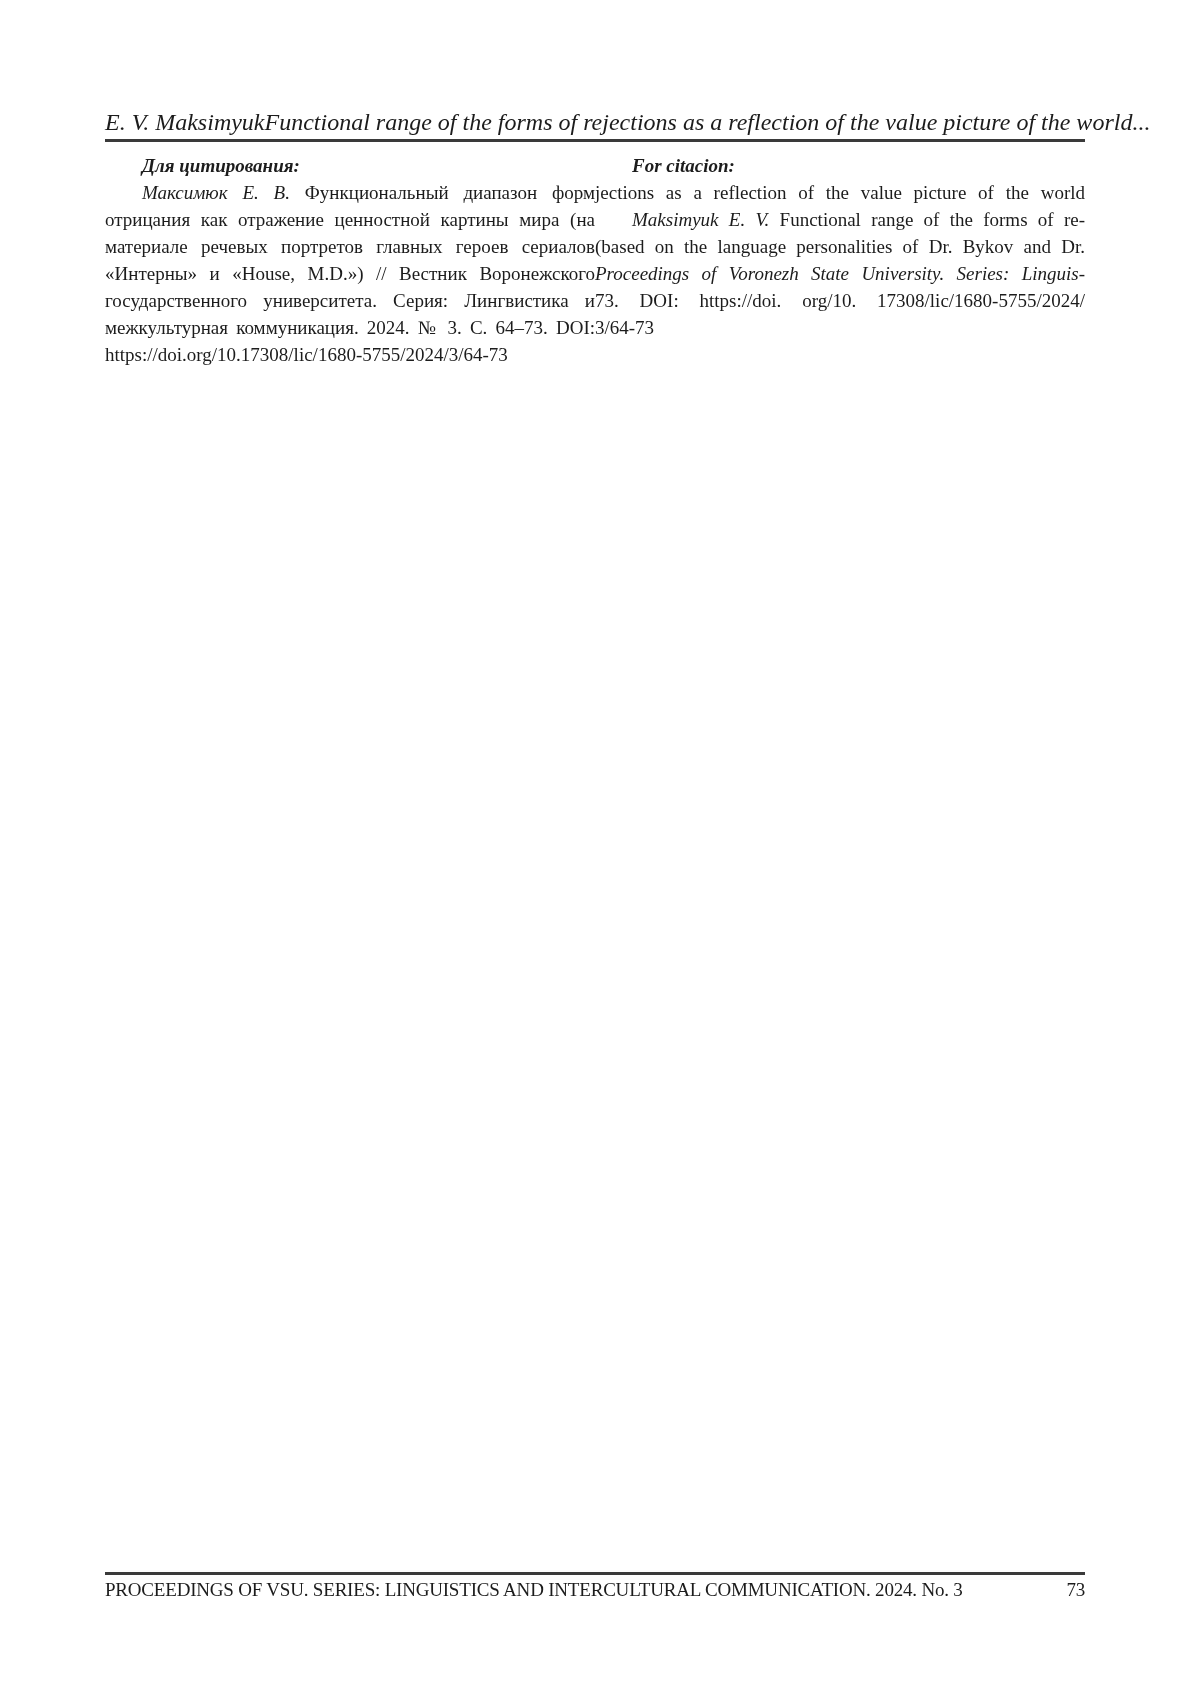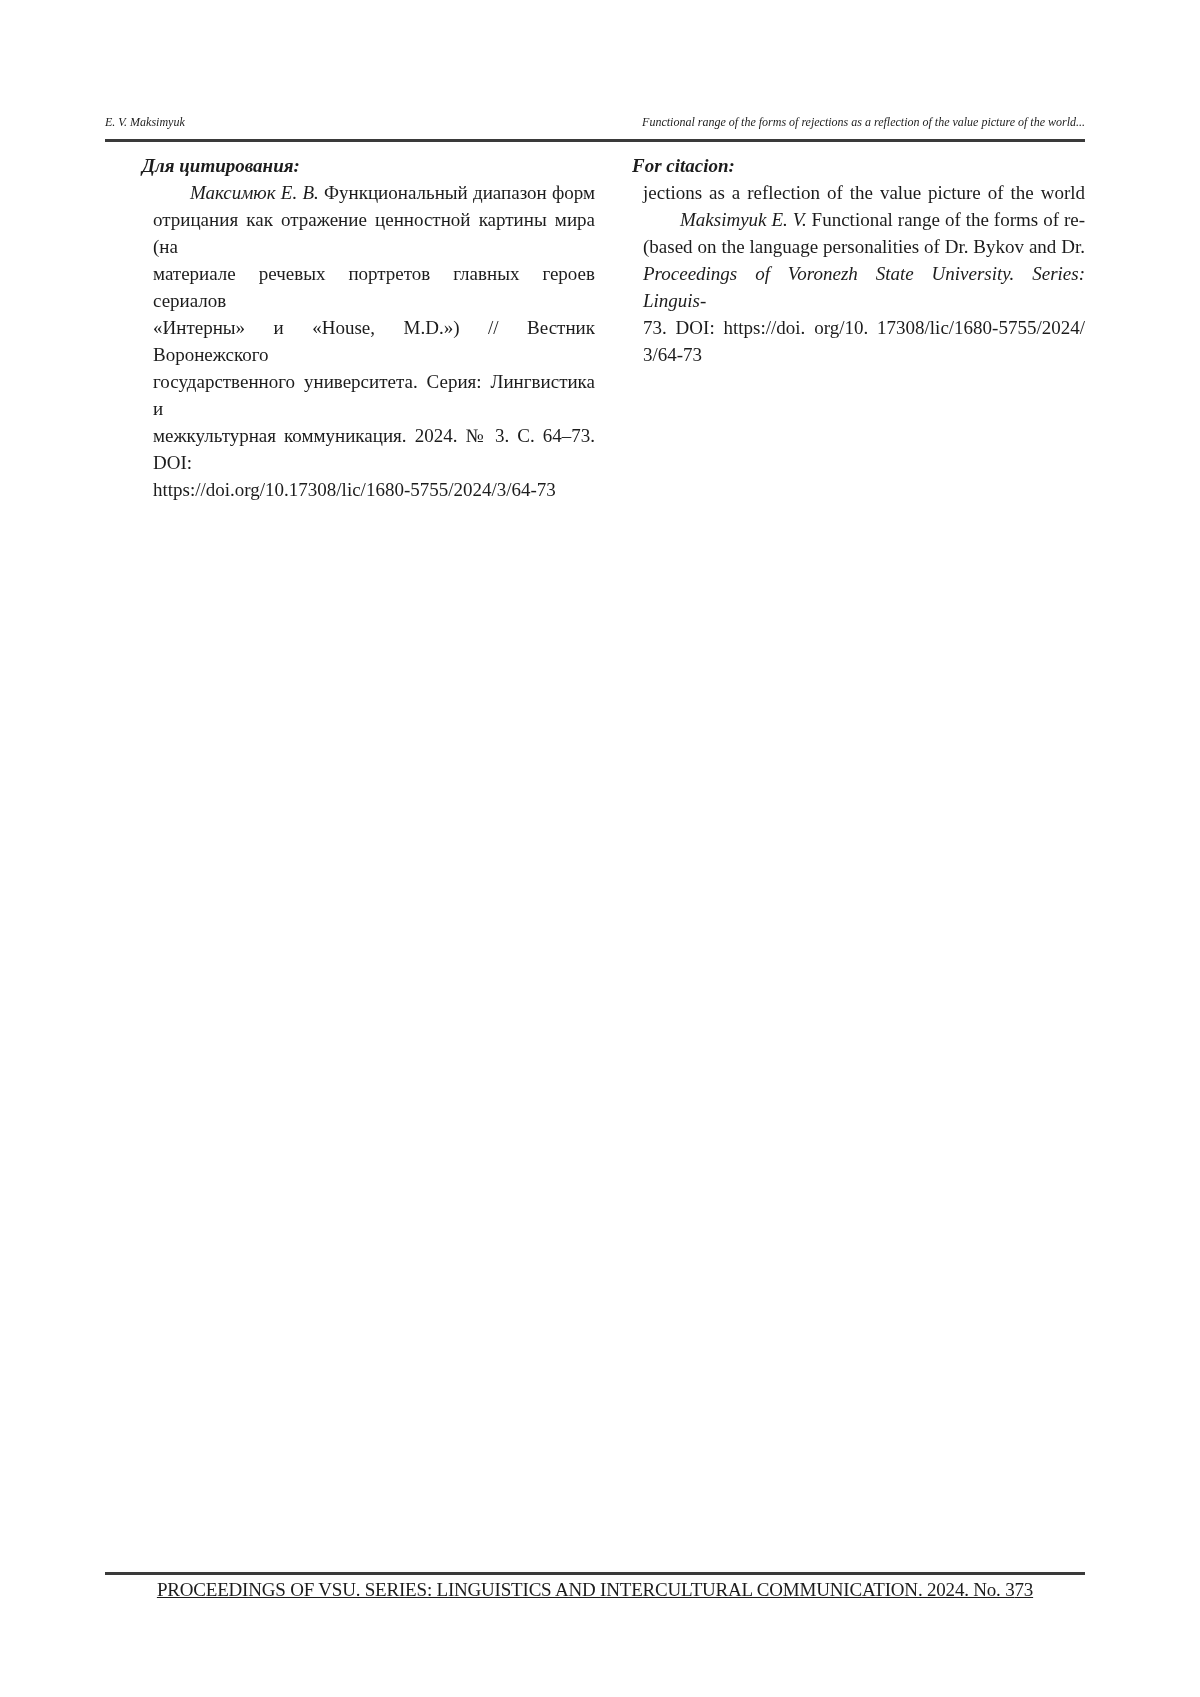--- a/index.html
+++ b/index.html
@@ -19,21 +19,21 @@
   
   .page-header {
     position: absolute;
     left: 105px;
     right: 115px;
     top: 110px;
     display: flex;
     justify-content: space-between;
     align-items: baseline;
     font-style: italic;
-    font-size: 12px;
+    font-size: 24px;
     line-height: 24px;
     white-space: nowrap;
   }
   .rule {
     position: absolute;
     left: 105px;
     right: 115px;
     height: 3px;
     background: #3a3a3a;
   }
@@ -54,43 +54,41 @@
   .cit-heading {
     font-weight: bold;
     font-style: italic;
     text-indent: 37px;
     white-space: nowrap;
   }
   .cit-line {
     text-align: justify;
     -moz-text-align-last: justify;
     text-align-last: justify;
-    margin-left: 48px;
   }
   .cit-line.indent { text-indent: 37px; }
   .cit-line.no-just {
     -moz-text-align-last: left;
     text-align-last: left;
     text-align: left;
   }
   .it { font-style: italic; }
 
   
   .page-footer {
     position: absolute;
     left: 105px;
     right: 115px;
     top: 1579px;
     display: flex;
-    justify-content: center;
+    justify-content: space-between;
     align-items: baseline;
     font-size: 19px;
     letter-spacing: -0.2px;
     white-space: nowrap;
-    text-decoration: underline;
   }
   .page-num { }
 </style>
 </head>
 <body>
 
 <div class="page" style="color: rgb(28, 28, 28); background: rgb(255, 255, 255);">
 
   <header class="page-header">
     <span>E. V. Maksimyuk</span>

